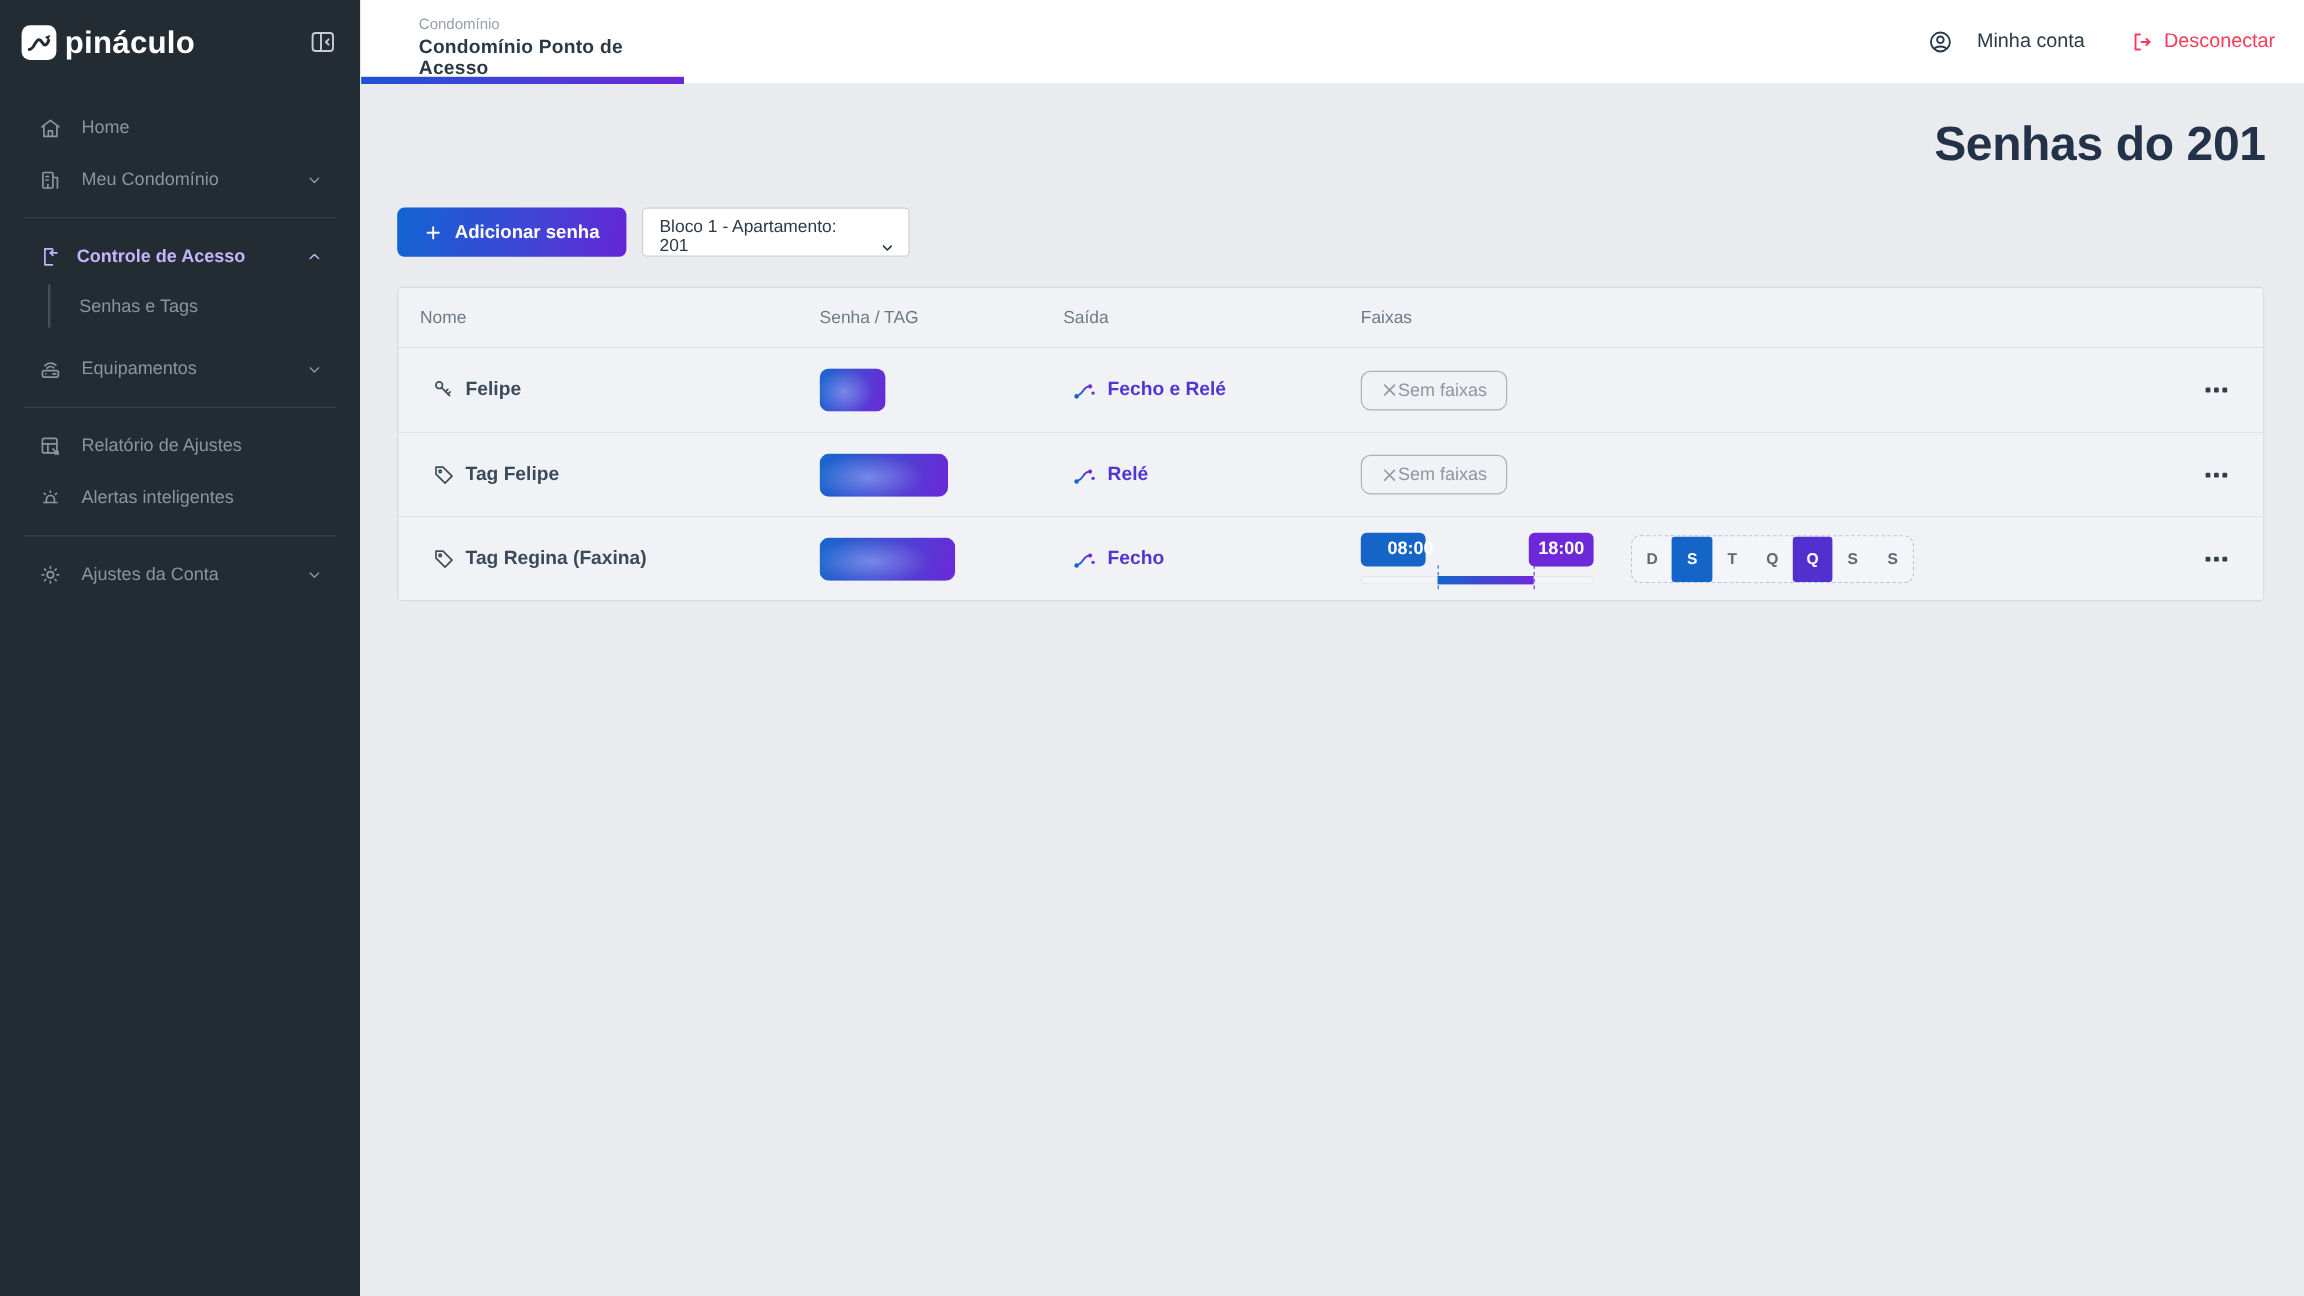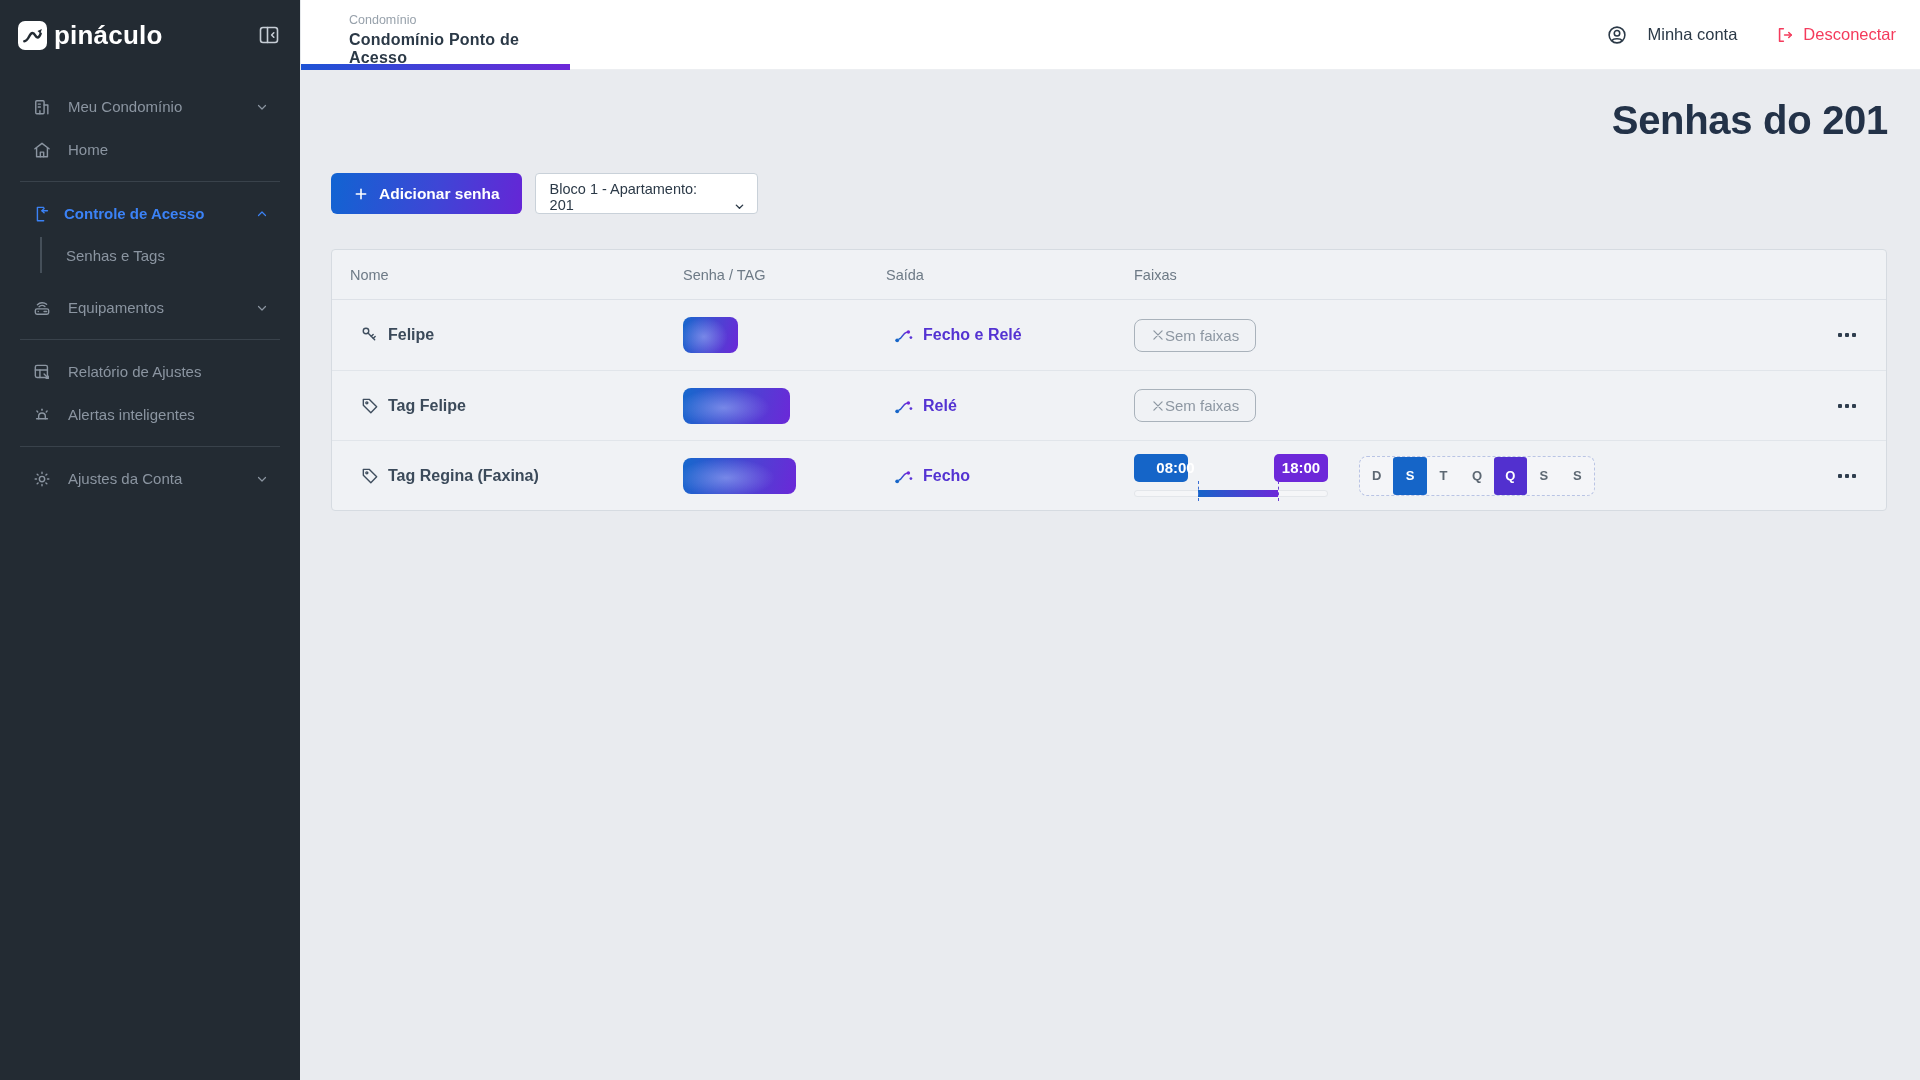--- a/index.html
+++ b/index.html
@@ -9,21 +9,21 @@
 
   
   .sidebar { position:absolute; left:0; top:0; width:300px; height:1080px; background:#232b33; }
   .logo-row { height:70px; display:flex; align-items:center; padding:0 16px 0 18px; }
   .logo-mark { width:29px; height:29px; background:#fff; border-radius:7px; display:flex; align-items:center; justify-content:center; }
   .logo-text { color:#fff; font-size:26px; font-weight:700; letter-spacing:.2px; margin-left:7px; }
   .panel-toggle { margin-left:auto; width:30px; height:30px; color:#c6cdd5; display:flex; align-items:center; justify-content:center; cursor:pointer; }
   .nav { padding-top:15px; }
   .nav-item { position:relative; height:43px; display:flex; align-items:center; padding:0 32px; gap:16px; color:#8b95a1; font-size:15px; cursor:pointer; }
   .nav-item .chev { margin-left:auto; }
-  .nav-item.active { color:#3b82f6; font-weight:700;gap:12px; }
+  .nav-item.active { color:#c4b5fd; font-weight:700;gap:12px; }
   .nav-sub { position:relative; height:40px; display:flex; align-items:center; padding-left:66px; color:#8b95a1; font-size:15px; cursor:pointer; }
   .nav-sub::before { content:""; position:absolute; left:40px; top:2px; bottom:2px; width:2px; background:#454f59; }
   .nav-divider { height:1px; background:#39424b; margin:10px 20px; }
   .mt11 { margin-top:11px; }
   .icon-20 { width:20px; height:20px; flex:0 0 20px; }
 
   
   .topbar { position:absolute; left:300px; top:0; right:0; height:70px; background:#ffffff; border-bottom:1px solid #eceef1; display:flex; }
   .tab { position:relative; height:70px; padding-top:13px; cursor:pointer; }
   .tab-1 { width:185px; padding-left:25px; }
@@ -41,21 +41,21 @@
   .page-title { margin-top:28px; font-size:40px; font-weight:700; color:#233248; letter-spacing:-.3px;text-align:right; }
   .controls { margin-top:30px; display:flex; align-items:center; }
   .add-btn { height:41px; padding:0 22px; border:none; border-radius:6px; cursor:pointer;
     display:flex; align-items:center; gap:10px; color:#fff; font-size:15.5px; font-weight:600;
     font-family:inherit; background:linear-gradient(100deg,#1164d2 0%,#3e46d6 55%,#6526d6 100%); }
   .unit-select { margin-left:13px; width:223px; height:41px; background:#fff; border:1px solid #c9d1d9; border-radius:4px;
     display:flex; align-items:flex-end; padding:0 12px 0 14px; font-size:14.5px; color:#2b3947; cursor:pointer;gap:36px; }
   .unit-select .chev { margin-left:auto; color:#2b3947; }
 
   
-  .table { margin-top:35px; width:1556px; background:#f0f2f5; border:1px solid #d6dbe1; border-radius:4px; }
+  .table { margin-top:25px; width:1556px; background:#f0f2f5; border:1px solid #d6dbe1; border-radius:4px; }
   .thead { height:50px; display:flex; align-items:center; border-bottom:1px solid #dde1e7; font-size:14.5px; color:#6d7a86; }
   .trow { position:relative; height:70px; display:flex; align-items:center; }
   .trow + .trow { border-top:1px solid #e1e5ea; }
   .c1 { width:351px; padding-left:18px; }
   .c2 { width:203px; }
   .c3 { width:248px; }
   .c4 { flex:1; display:flex; align-items:center; }
   .trow .c1 { display:flex; align-items:center; gap:8px; padding-left:28px; font-size:16px; color:#3b4a5a; font-weight:600; }
   .name-icon { color:#3f4e5e; }
   .secret-badge { height:36px; border-radius:8px;
@@ -108,38 +108,38 @@
         <rect x="3.5" y="4.5" width="17" height="15" rx="2.5"></rect>
           <path d="M10.5 4.5v15"></path>
           <path d="M16.8 9.8L14.6 12l2.2 2.2"></path>
       </svg>
     </span>
   </div>
 
   <nav class="nav">
     <div class="nav-item">
       <svg class="icon-20" viewBox="0 0 24 24" fill="none" stroke="currentColor" stroke-width="1.7" stroke-linecap="round" stroke-linejoin="round">
+        <path d="M3.5 10.5L12 4l8.5 6.5"></path>
+          <path d="M5.5 9.5V20h13V9.5"></path>
+          <path d="M10 20v-5.5h4V20"></path>
+      </svg>
+      <span>Home</span>
+    </div>
+
+    <div class="nav-item">
+      <svg class="icon-20" viewBox="0 0 24 24" fill="none" stroke="currentColor" stroke-width="1.7" stroke-linecap="round" stroke-linejoin="round">
         <rect x="4.5" y="4.5" width="10" height="15.5" rx="1.2"></rect>
           <path d="M14.5 9.5h4.5V20"></path>
           <path d="M7.5 8.5h2.5M7.5 12h2.5"></path>
           <path d="M9.5 20v-3.5"></path>
       </svg>
       <span>Meu Condomínio</span>
       <svg class="chev" width="12" height="12" viewBox="0 0 24 24" fill="none" stroke="currentColor" stroke-width="2.4" stroke-linecap="round" stroke-linejoin="round">
           <path d="M5 9l7 7 7-7"></path>
         </svg>
-    </div>
-
-    <div class="nav-item">
-      <svg class="icon-20" viewBox="0 0 24 24" fill="none" stroke="currentColor" stroke-width="1.7" stroke-linecap="round" stroke-linejoin="round">
-        <path d="M3.5 10.5L12 4l8.5 6.5"></path>
-          <path d="M5.5 9.5V20h13V9.5"></path>
-          <path d="M10 20v-5.5h4V20"></path>
-      </svg>
-      <span>Home</span>
     </div>
 
     <div class="nav-divider"></div>
 
     <div class="nav-item active">
       <svg class="icon-20" viewBox="0 0 24 24" fill="none" stroke="currentColor" stroke-width="1.7" stroke-linecap="round" stroke-linejoin="round">
         <path d="M14 20H6.5V4H14"></path>
           <path d="M18.5 8h-6.5"></path>
           <path d="M14.5 5.5L12 8l2.5 2.5"></path>
       </svg>

